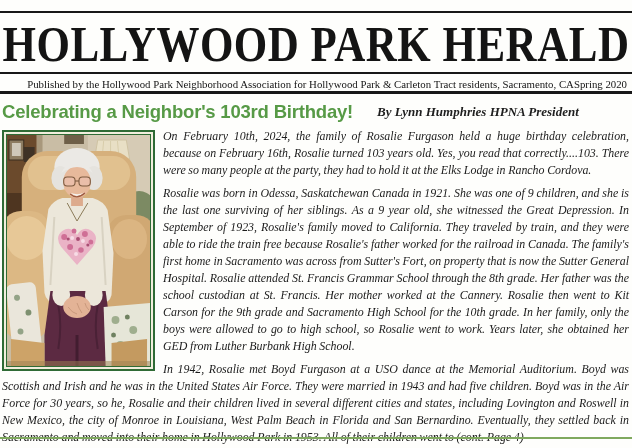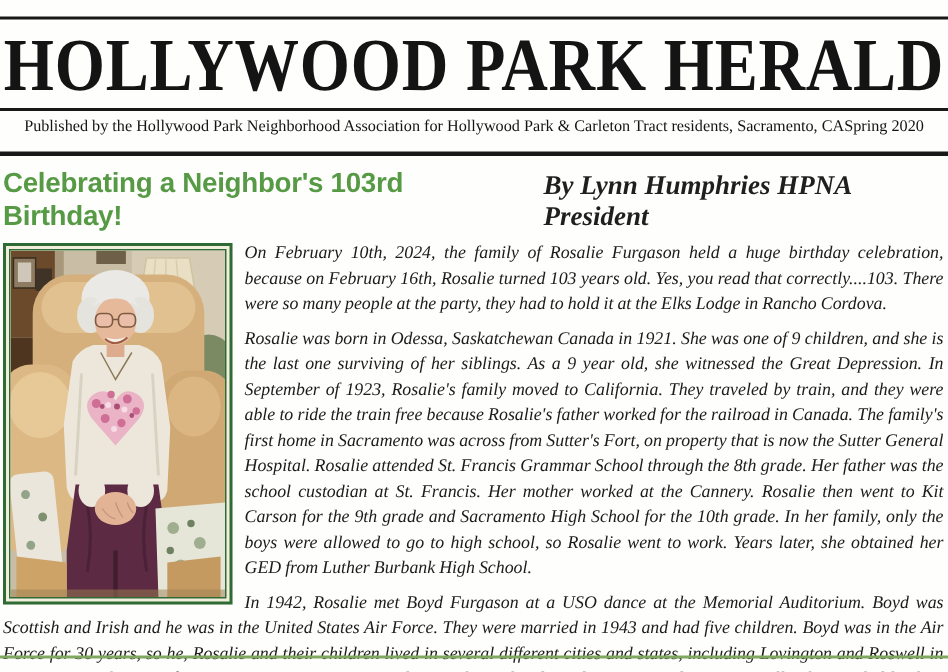--- a/index.html
+++ b/index.html
@@ -10,30 +10,30 @@
   }
   .rule { width:100%; }
   .rule-top { height:2px; background:#181818; margin-top:11px; }
   .masthead {
     margin:3px 2px 0; text-align:center; font-weight:bold; font-size:43px;
     line-height:50px; white-space:nowrap; letter-spacing:0.5px;
     transform:scaleY(1.16); transform-origin:center top; color:#141414;
   }
   .rule-mid { height:2px; background:#181818; margin-top:6px; }
   .pub-row {
-    display:flex; justify-content:center; align-items:baseline;
-    padding:4px 5px 11px; font-size:10.8px; white-space:nowrap; color:#141414;
+    display:flex; justify-content:flex-end; align-items:baseline;
+    padding:4px 5px 1px; font-size:10.8px; white-space:nowrap; color:#141414;
   }
   .rule-thick { height:3px; background:#181818; }
-  .headline-row { padding:7px 2px 5px; display:flex; align-items:flex-end; gap:24px; }
+  .headline-row { padding:7px 2px 5px; display:flex; align-items:center; gap:24px; }
   .headline {
     font-family:"Liberation Sans", sans-serif; font-weight:bold;
     font-size:18.5px; letter-spacing:-0.2px; color:#579a46;
   }
-  .byline { font-style:italic; font-weight:bold; font-size:18px; color:#1f1f1f; }
+  .byline { font-style:italic; font-weight:bold; font-size:13px; color:#1f1f1f; }
   .article {
     padding:0 3px 0 2px; font-size:11.9px; line-height:17px;
     text-align:justify; word-spacing:-0.3px;
   }
   .article p { margin:0 0 6px;font-style:italic; }
   .photo-frame {
     float:left; width:153px; height:241px; box-sizing:border-box;
     border:2px solid #2f6b35; background:#f2eedd; padding:2px;
     margin:2px 8px 2px 0;
   }

